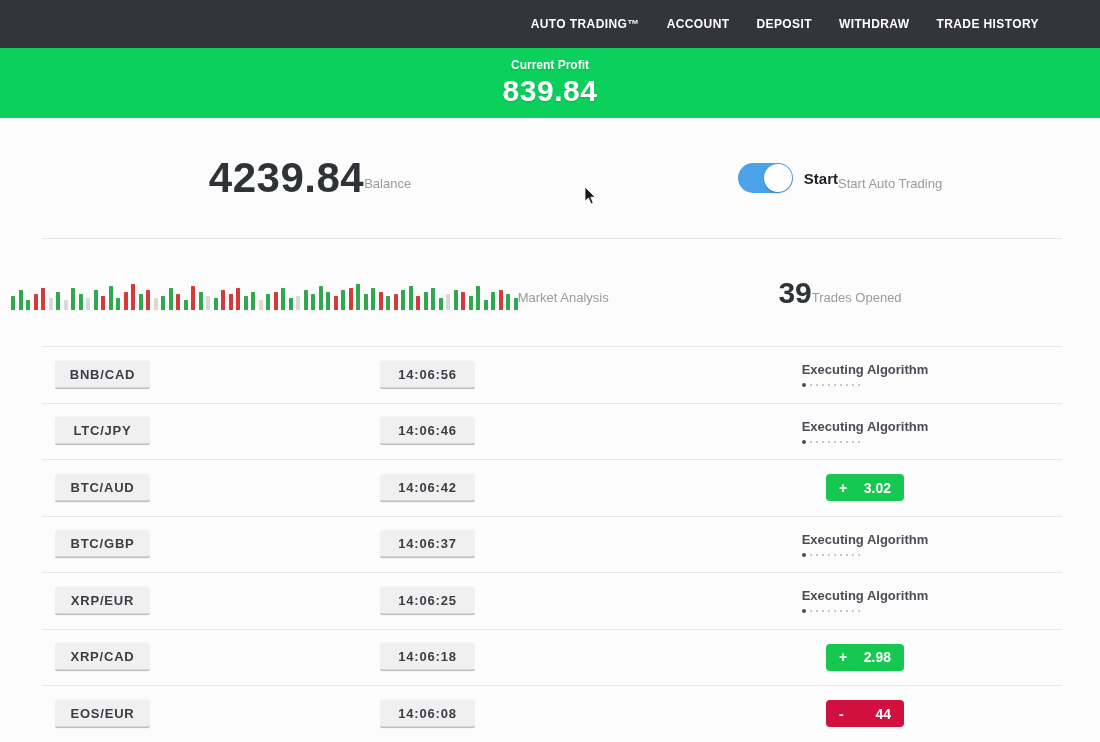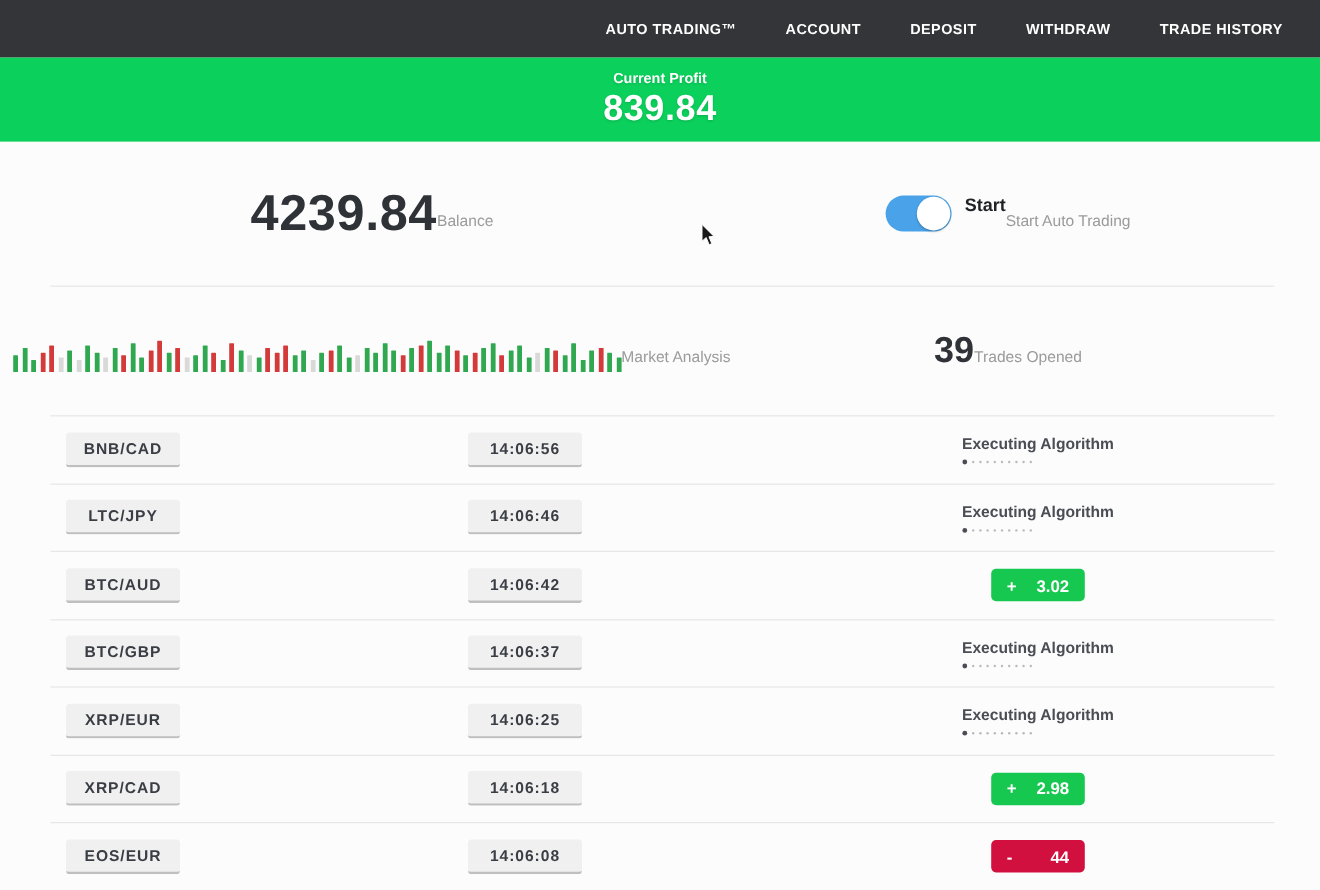--- a/index.html
+++ b/index.html
@@ -12,59 +12,59 @@
     --gray-label:#9b9b9b;
     --chip-bg:#f0f0f0;
     --chip-border:#bfbfbf;
     --divider:#e7e7e7;
   }
   *{margin:0;padding:0;box-sizing:border-box;}
   html,body{width:1100px;height:742px;overflow:hidden;}
   body{font-family:"Liberation Sans","DejaVu Sans",sans-serif;background:#fcfcfc;position:relative;}
 
   
-  .navbar{height:48px;background:var(--nav-bg);display:flex;align-items:center;justify-content:flex-end;gap:41px;padding-right:31px;}
+  .navbar{height:48px;background:var(--nav-bg);display:flex;align-items:center;justify-content:flex-end;gap:27px;padding-right:61px;}
   .nav-item{color:#fff;font-size:12px;font-weight:bold;letter-spacing:.4px;text-transform:uppercase;cursor:pointer;white-space:nowrap;}
 
   
   .profit-banner{height:70px;background:var(--banner-green);color:#fff;display:flex;flex-direction:column;align-items:center;justify-content:center;text-shadow:0 1px 2px rgba(0,0,0,.15);}
   .profit-banner .pb-label{font-size:12px;font-weight:bold;margin-bottom:2px;}
   .profit-banner .pb-value{font-size:30px;font-weight:bold;letter-spacing:.5px;}
 
   
   .stats-row{display:grid;grid-template-columns:620px 440px;}
   .stats-row-1{height:120px;}
   .stats-row-2{height:107px;}
   .stat-cell{display:flex;flex-direction:row;align-items:center;justify-content:center;}
   .big-number{font-size:42px;font-weight:bold;color:var(--dark-text);letter-spacing:.5px;line-height:1.1;}
   .med-number{font-size:30px;font-weight:bold;color:var(--dark-text);}
   .stat-label{font-size:13px;color:var(--gray-label);margin-top:10px;}
 
-  .toggle-wrap{display:flex;align-items:flex-start;gap:11px;}
+  .toggle-wrap{display:flex;align-items:center;gap:11px;}
   .toggle{width:55px;height:30px;border-radius:15px;background:#d6d6d6;position:relative;cursor:pointer;flex:0 0 auto;}
   .toggle.on{background:var(--toggle-blue);}
   .toggle .knob{position:absolute;top:1px;left:1px;width:28px;height:28px;border-radius:50%;background:#fff;box-shadow:0 1px 2px rgba(0,0,0,.25);transition:left .15s;}
   .toggle.on .knob{left:26px;}
   .toggle-label{font-size:15px;font-weight:bold;color:#1e2227;}
 
   .divider{height:1px;background:var(--divider);margin:0 38px 0 42px;}
 
   
   .bars{display:flex;align-items:flex-end;gap:3.5px;height:34px;}
   .bar{width:4px;border-radius:.5px;}
   .bar.g{background:#2fa84f;}
   .bar.r{background:#d43a3a;}
   .bar.l{background:#d9d9d9;}
 
   
   .trades{margin:0 38px 0 42px;}
   .trade-row{position:relative;height:56.5px;border-bottom:1px solid var(--divider);}
   .chip{position:absolute;top:50%;transform:translateY(-50%);background:var(--chip-bg);border-radius:3px;border-bottom:2px solid var(--chip-border);font-size:13px;font-weight:bold;color:#3a3e44;letter-spacing:.8px;text-align:center;padding:6px 0;width:95px;}
   .chip.pair{left:13px;}
-  .chip.time{left:348px;}
+  .chip.time{left:338px;}
   .status-cell{position:absolute;left:733px;width:180px;top:0;height:100%;display:flex;flex-direction:column;align-items:center;justify-content:center;}
   .exec-label{font-size:13px;font-weight:bold;color:#4a4e54;}
   .dots{display:flex;align-items:center;gap:4px;margin-top:6px;}
   .dots span{width:2px;height:2px;border-radius:50%;background:#b9b9b9;display:inline-block;}
   .dots span.active{width:4px;height:4px;background:#4a4e54;}
   .result-badge{width:78px;height:27px;border-radius:4px;color:#fff;font-size:14px;font-weight:bold;display:flex;align-items:center;justify-content:space-between;padding:0 13px;}
   .result-badge.profit{background:var(--badge-green);}
   .result-badge.loss{background:var(--badge-red);}
 
   .cursor{position:absolute;left:583px;top:186px;z-index:10;pointer-events:none;}

